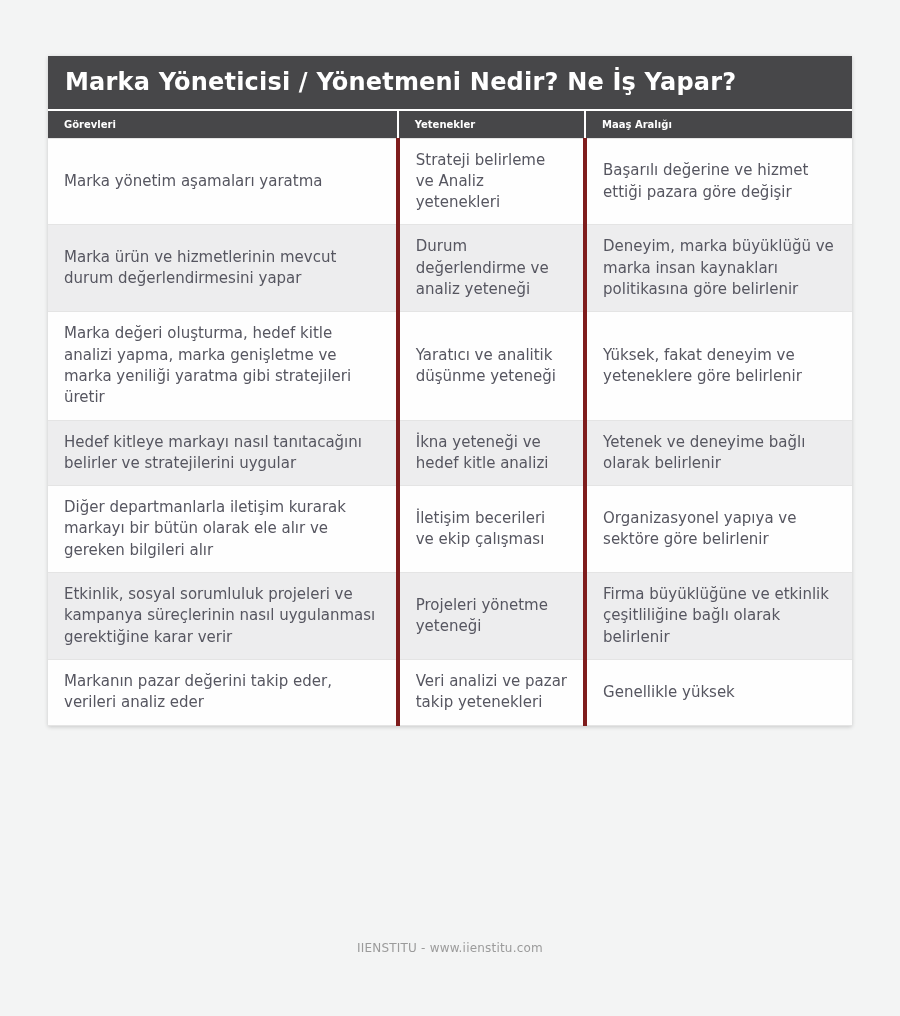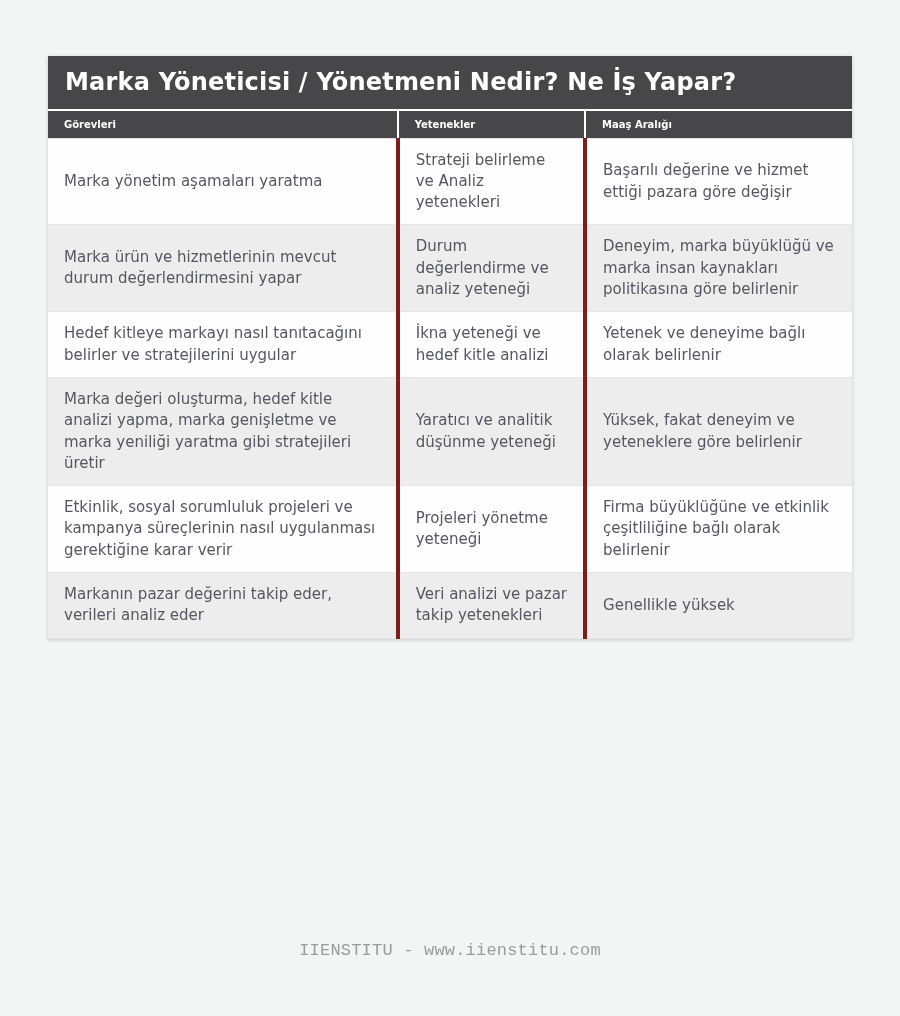--- a/index.html
+++ b/index.html
@@ -61,24 +61,23 @@
   }
   tbody td + td { border-left: 4px solid #7f1d1d; }
   tbody tr:nth-child(even) td { background: #ededee; }
   tbody tr:last-child td { border-bottom: 1px solid #e4e4e4; }
   .footer {
     position: absolute;
     left: 0;
     top: 941px;
     width: 100%;
     text-align: center;
-    font-size: 17px;
+    font-size: 12px;
     color: #9b9b9b;
     letter-spacing: .2px;
-    font-family: Liberation Mono, monospace;
   }
 </style>
 </head>
 <body>
 
 <div class="page">
   <div class="card">
     <div class="title-bar">Marka Yöneticisi / Yönetmeni Nedir? Ne İş Yapar?</div>
     <table class="data">
       <colgroup>
@@ -98,28 +97,33 @@
           <td>Marka yönetim aşamaları yaratma</td>
           <td>Strateji belirleme ve Analiz yetenekleri</td>
           <td>Başarılı değerine ve hizmet ettiği pazara göre değişir</td>
         </tr>
         <tr>
           <td>Marka ürün ve hizmetlerinin mevcut durum değerlendirmesini yapar</td>
           <td>Durum değerlendirme ve analiz yeteneği</td>
           <td>Deneyim, marka büyüklüğü ve marka insan kaynakları politikasına göre belirlenir</td>
         </tr>
         <tr>
+          <td>Marka değeri oluşturma, hedef kitle analizi yapma, marka genişletme ve marka yeniliği yaratma gibi stratejileri üretir</td>
+          <td>Yaratıcı ve analitik düşünme yeteneği</td>
+          <td>Yüksek, fakat deneyim ve yeteneklere göre belirlenir</td>
+        </tr>
+        <tr>
           <td>Hedef kitleye markayı nasıl tanıtacağını belirler ve stratejilerini uygular</td>
           <td>İkna yeteneği ve hedef kitle analizi</td>
           <td>Yetenek ve deneyime bağlı olarak belirlenir</td>
         </tr>
         <tr>
-          <td>Marka değeri oluşturma, hedef kitle analizi yapma, marka genişletme ve marka yeniliği yaratma gibi stratejileri üretir</td>
-          <td>Yaratıcı ve analitik düşünme yeteneği</td>
-          <td>Yüksek, fakat deneyim ve yeteneklere göre belirlenir</td>
+          <td>Diğer departmanlarla iletişim kurarak markayı bir bütün olarak ele alır ve gereken bilgileri alır</td>
+          <td>İletişim becerileri ve ekip çalışması</td>
+          <td>Organizasyonel yapıya ve sektöre göre belirlenir</td>
         </tr>
         <tr>
           <td>Etkinlik, sosyal sorumluluk projeleri ve kampanya süreçlerinin nasıl uygulanması gerektiğine karar verir</td>
           <td>Projeleri yönetme yeteneği</td>
           <td>Firma büyüklüğüne ve etkinlik çeşitliliğine bağlı olarak belirlenir</td>
         </tr>
         <tr>
           <td>Markanın pazar değerini takip eder, verileri analiz eder</td>
           <td>Veri analizi ve pazar takip yetenekleri</td>
           <td>Genellikle yüksek</td>

